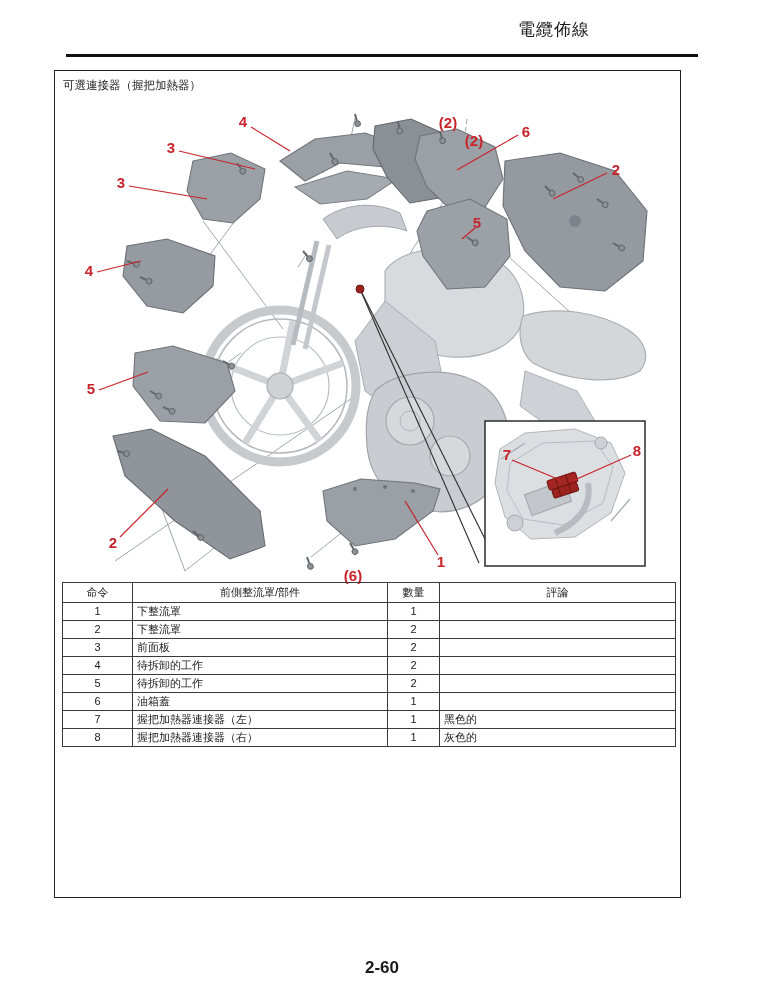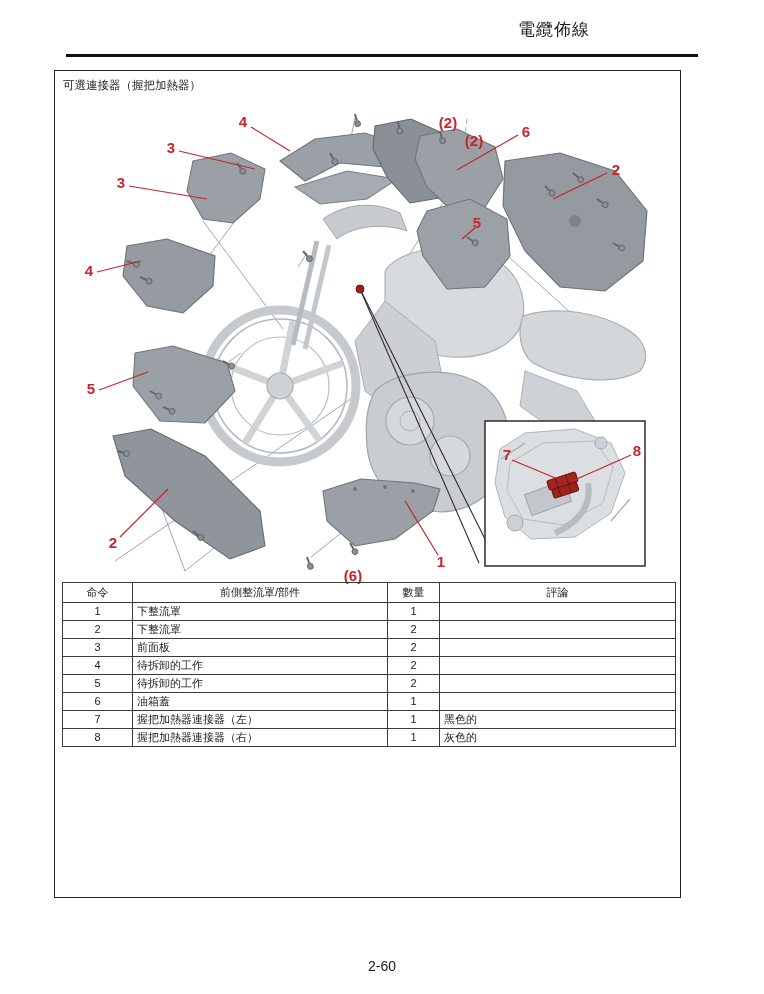--- a/index.html
+++ b/index.html
@@ -25,21 +25,21 @@
     position:absolute;left:7px;top:511px;width:613px;
     border-collapse:collapse;table-layout:fixed;font-size:11px;
   }
   table.parts th,table.parts td{
     border:1px solid #3a3a3a;padding:0 4px;height:17px;line-height:1.15;
     overflow:hidden;white-space:nowrap;
   }
   table.parts th{font-weight:normal;height:19px;text-align:center;}
   td.c{text-align:center;}
   .page-num{position:absolute;top:958px;left:50%;transform:translateX(-50%);
-    font-weight:normal;font-size:14px;}
+    font-weight:bold;font-size:17px;}
 </style>
 </head>
 <body>
 
 <div class="hdr-text">電纜佈線</div>
 <div class="hdr-rule"></div>
 
 <div class="figure-box">
   <div class="figure-title">可選連接器（握把加熱器）</div>
 

